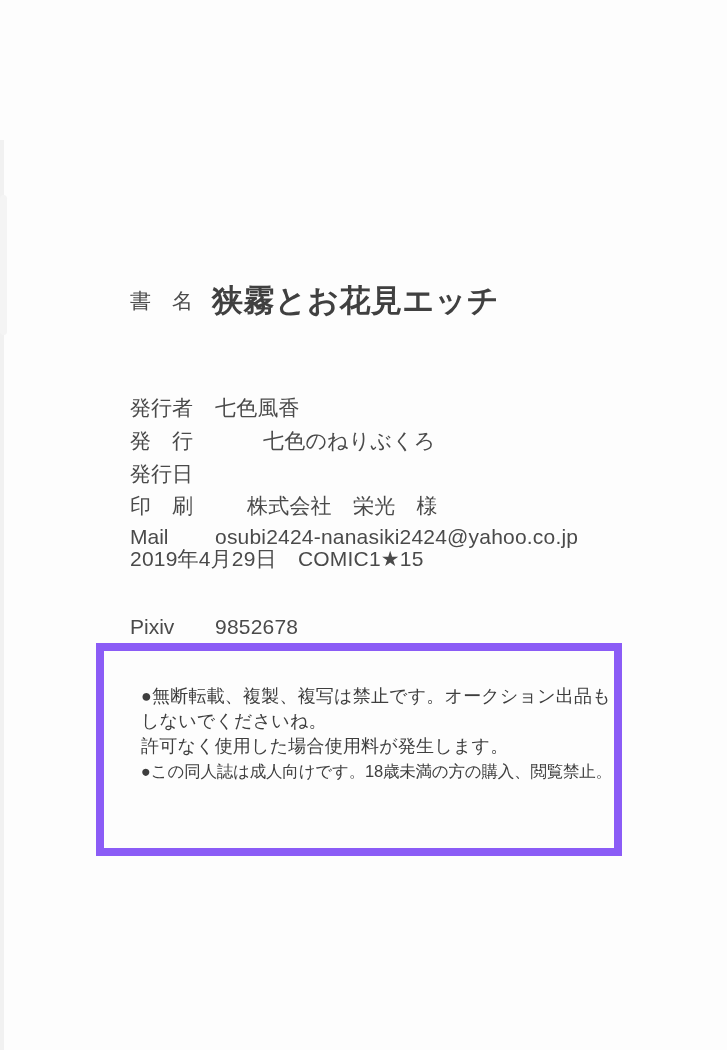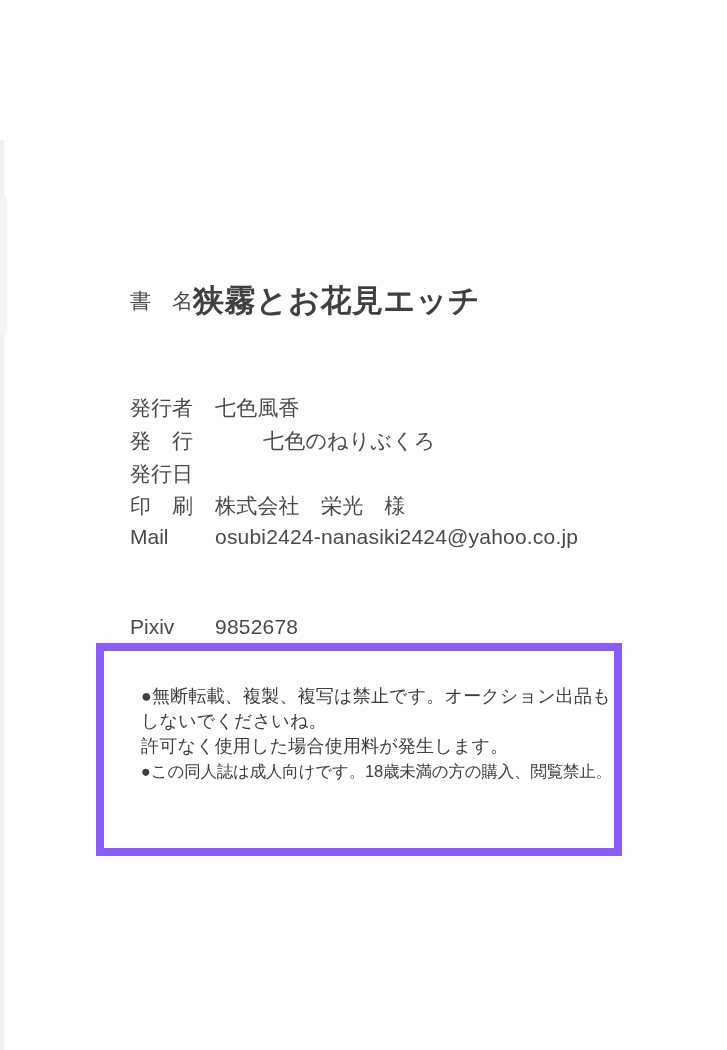--- a/index.html
+++ b/index.html
@@ -40,20 +40,21 @@
     left: 130px;
     top: 280px;
     display: flex;
     align-items: center;
     white-space: pre;
   }
   .title-label {
     font-size: 21px;
     color: #4c4c4c;
     letter-spacing: 0;
+    margin-right: 19px;
   }
   .book-title {
     font-size: 31px;
     font-weight: 700;
     color: #404040;
     letter-spacing: 0.5px;
   }
 
   .info-row {
     position: absolute;
@@ -68,21 +69,21 @@
     display: inline-block;
     width: 85px;
     flex: 0 0 85px;
   }
   .info-value {
     letter-spacing: 0.2px;
   }
   .row-0 { top: 396px; }
   .row-1 { top: 429px; gap: 48px; }
   .row-2 { top: 462px; flex-direction: column; }
-  .row-3 { top: 494px; }
+  .row-3 { top: 494px; gap: 32px; }
   .row-4 { top: 525px; align-items: flex-end; }
   .row-5 { top: 558px; }
   .row-6 { top: 591px; margin-top: 24px; }
 
   .notice-box {
     position: absolute;
     left: 96px;
     top: 643px;
     width: 526px;
     height: 213px;
@@ -119,20 +120,21 @@
   <div class="info-row row-0">
     <span class="info-label">発行者</span>
     <span class="info-value">七色風香</span>
   </div>
   <div class="info-row row-1">
     <span class="info-label">発　行</span>
     <span class="info-value">七色のねりぶくろ</span>
   </div>
   <div class="info-row row-2">
     <span class="info-label">発行日</span>
+    <span class="info-value">2019年4月29日　COMIC1★15</span>
   </div>
   <div class="info-row row-3">
     <span class="info-label">印　刷</span>
     <span class="info-value">株式会社　栄光　様</span>
   </div>
   <div class="info-row row-4">
     <span class="info-label">Mail</span>
     <span class="info-value">osubi2424-nanasiki2424@yahoo.co.jp</span>
   </div>
   <div class="info-row row-6">

